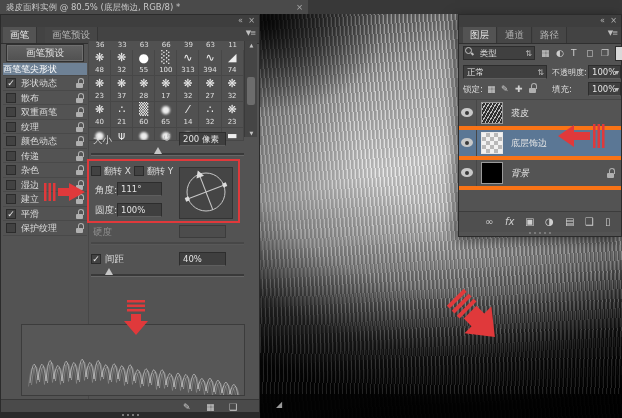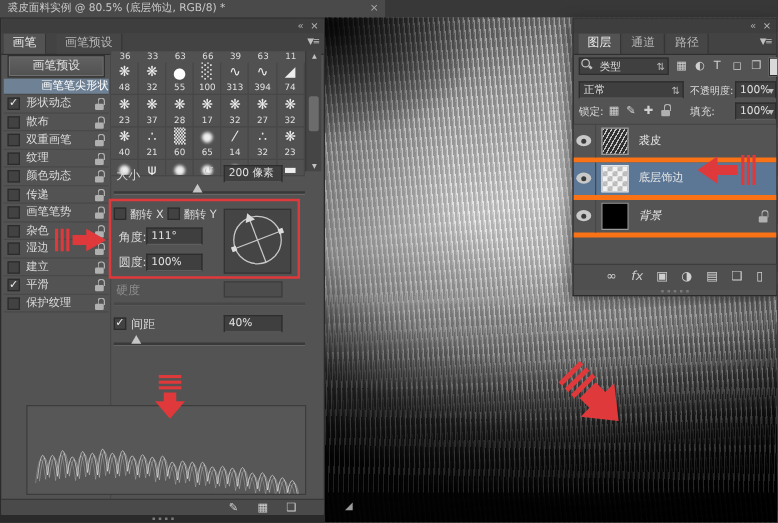--- a/index.html
+++ b/index.html
@@ -44,21 +44,21 @@
   .eye::after{content:"";position:absolute;left:4px;top:2.5px;width:4px;height:4px;border-radius:50%;background:#3a3a3a}
   .searchico{position:relative;display:inline-block;width:9px;height:9px}
   .searchico::before{content:"";position:absolute;left:0;top:0;width:5px;height:5px;border:1px solid #c0c0c0;border-radius:50%}
   .searchico::after{content:"";position:absolute;left:6px;top:6px;width:3px;height:1.5px;background:#c0c0c0;transform:rotate(45deg)}
   
   #brush-panel{left:0;top:14px;width:260px;height:398px}
   #bp-preset-btn{position:absolute;left:6px;top:30px;width:76px;height:16px;background:linear-gradient(#616161,#525252);
       border:1px solid #6f6f6f;outline:1px solid #303030;box-sizing:border-box;color:#e0e0e0;font-size:9.5px;line-height:14px;text-align:center}
   #bp-list{position:absolute;left:2px;top:48px;width:84px}
   .bp-row{position:relative;height:14.5px;line-height:14.5px;border-bottom:1px solid #494949;font-size:9px;color:#dcdcdc;white-space:nowrap;padding-left:4px;box-sizing:border-box}
-  .bp-row.sel{background:#6e8195;color:#fff;height:13px;line-height:13px;text-align:right;padding-left:0}
+  .bp-row.sel{background:#6e8195;color:#fff;height:13px;line-height:13px;text-align:left;padding-left:0}
   .bp-row .cb{left:3px;top:2px}
   .bp-row .bl{margin-left:14px}
   .bp-row .lockico{position:absolute;right:3px;top:2px}
   #bp-divider{left:87px;top:28px;width:1px;height:356px;background:#474747}
   
   #brush-grid{left:88px;top:26px;width:155px;background:#515151}
   .grow{display:flex}
   .gnumtop{width:22.1px;height:9px;font-size:7px;color:#ddd;text-align:center;line-height:9px;overflow:hidden}
   .gcell{width:22.1px;height:26px;box-sizing:border-box;border-right:1px solid #474747;border-bottom:1px solid #474747;
          display:flex;flex-direction:column;align-items:center;overflow:hidden}
@@ -136,21 +136,20 @@
 
     <div class="abs" id="bp-preset-btn">画笔预设</div>
     <div class="abs" id="bp-list">
         <div class="bp-row sel"><span>画笔笔尖形状</span></div>
         <div class="bp-row"><span class="cb" style="position: absolute;">✓</span><span class="bl">形状动态</span><span class="lockico"></span></div>
         <div class="bp-row"><span class="cb" style="position: absolute;"></span><span class="bl">散布</span><span class="lockico"></span></div>
         <div class="bp-row"><span class="cb" style="position: absolute;"></span><span class="bl">双重画笔</span><span class="lockico"></span></div>
         <div class="bp-row"><span class="cb" style="position: absolute;"></span><span class="bl">纹理</span><span class="lockico"></span></div>
         <div class="bp-row"><span class="cb" style="position: absolute;"></span><span class="bl">颜色动态</span><span class="lockico"></span></div>
         <div class="bp-row"><span class="cb" style="position: absolute;"></span><span class="bl">传递</span><span class="lockico"></span></div>
-        <div class="bp-row"><span class="cb" style="position: absolute;"></span><span class="bl">画笔笔势</span><span class="lockico"></span></div>
         <div class="bp-row"><span class="cb" style="position: absolute;"></span><span class="bl">杂色</span><span class="lockico"></span></div>
         <div class="bp-row"><span class="cb" style="position: absolute;"></span><span class="bl">湿边</span><span class="lockico"></span></div>
         <div class="bp-row"><span class="cb" style="position: absolute;"></span><span class="bl">建立</span><span class="lockico"></span></div>
         <div class="bp-row"><span class="cb" style="position: absolute;">✓</span><span class="bl">平滑</span><span class="lockico"></span></div>
         <div class="bp-row"><span class="cb" style="position: absolute;"></span><span class="bl">保护纹理</span><span class="lockico"></span></div>
       </div>
     <div class="abs" id="bp-divider"></div>
 
     <div class="abs" id="brush-grid">
         <div class="grow">

